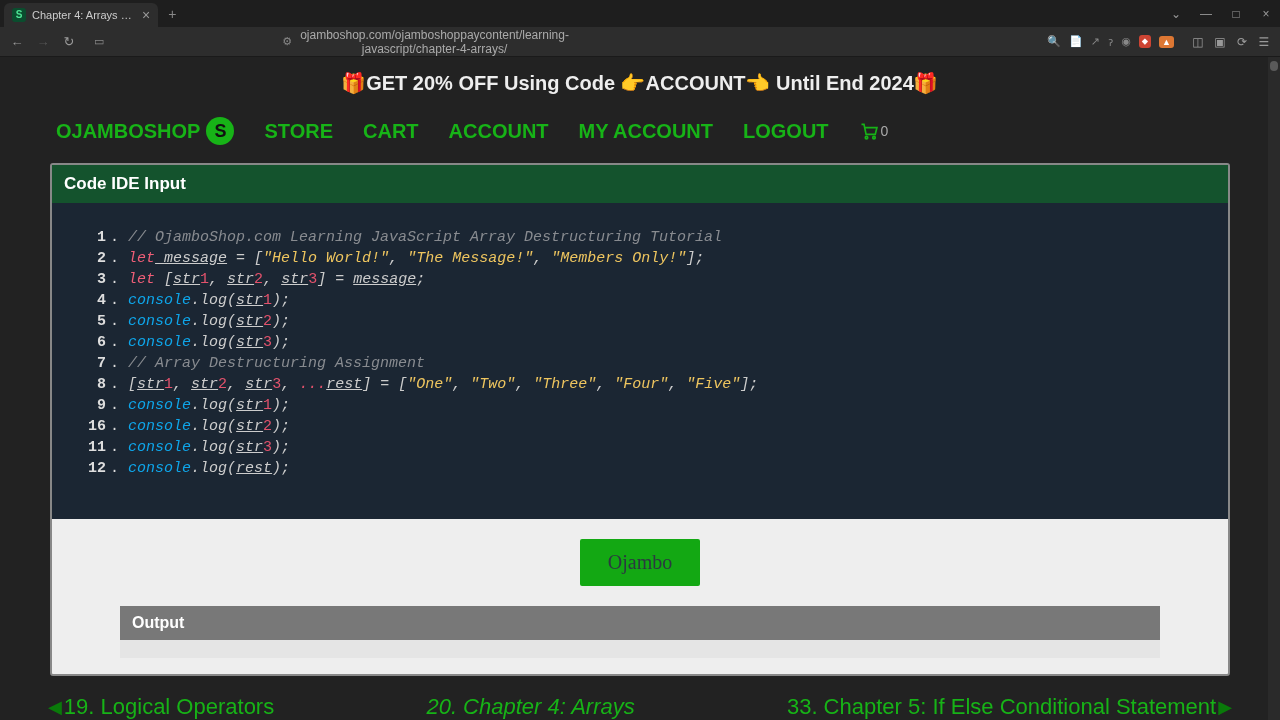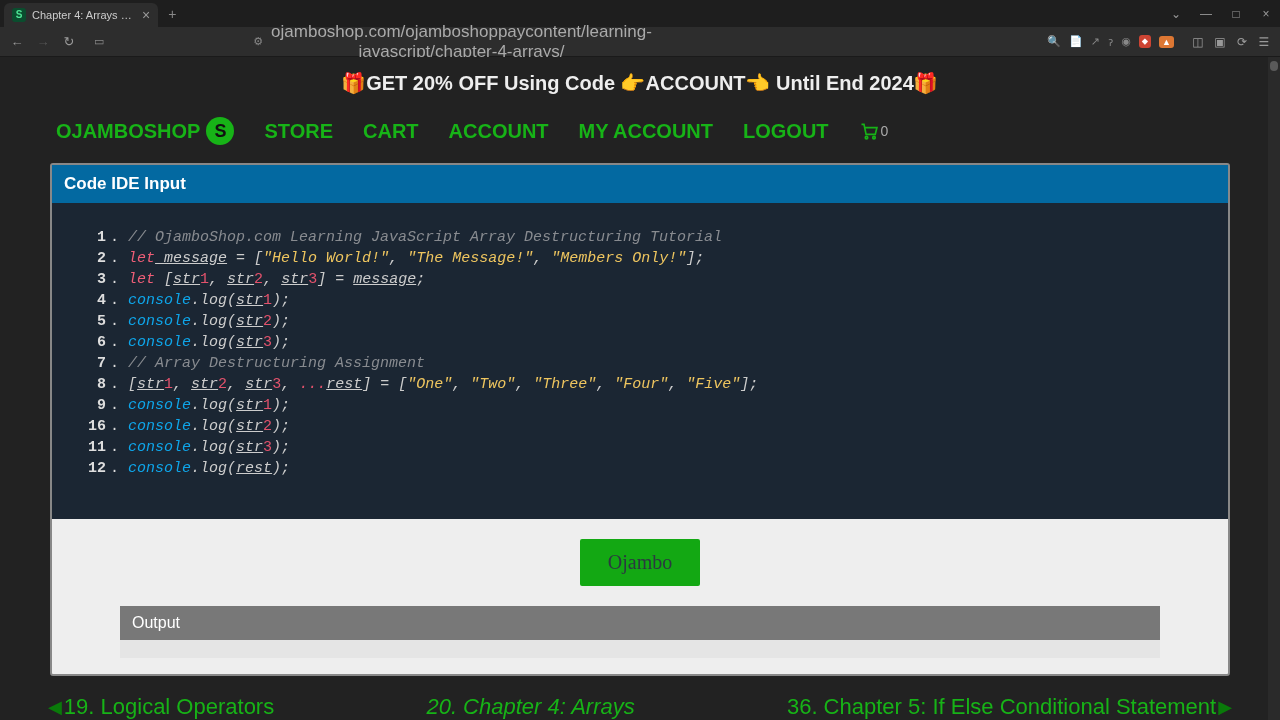--- a/index.html
+++ b/index.html
@@ -13,21 +13,21 @@
 .tab-close { color: #999; font-size: 14px; margin-left: 4px; }
 .tab-plus { color: #888; margin-left: 10px; font-size: 14px; }
 .window-controls { margin-left: auto; display: flex; gap: 10px; }
 .window-controls span { color: #999; font-size: 12px; width: 20px; text-align: center; }
 
 .navbar { height: 30px; background: #2d2d2d; display: flex; align-items: center; padding: 0 8px; gap: 8px; border-bottom: 1px solid #1a1a1a; }
 .nav-btn { color: #999; font-size: 13px; width: 18px; text-align: center; }
 .nav-btn.disabled { color: #555; }
 .url-bar { flex: 1; display: flex; align-items: center; gap: 8px; padding: 0 8px; }
 .url-icon { color: #888; font-size: 11px; }
-.url-text { color: #aaa; font-size: 17px; text-align: center; flex: 1; }
+.url-text { color: #aaa; font-size: 12px; text-align: center; flex: 1; }
 .right-icons { display: flex; gap: 6px; align-items: center; }
 .right-icons span { color: #999; font-size: 12px; width: 16px; text-align: center; }
 .badge-red { background: #c43; border-radius: 3px; padding: 1px 3px; font-size: 9px; color: white; }
 .badge-orange { background: #d73; border-radius: 3px; padding: 1px 3px; font-size: 9px; color: white; }
 
 
 .page { background: #222; height: calc(720px - 57px); overflow-y: auto; position: relative; }
 .page-inner { position: relative; }
 
 .promo { text-align: center; padding: 14px 0; }
@@ -36,40 +36,40 @@
 .emoji-point { color: #e8a038; }
 
 .nav-main { display: flex; align-items: center; gap: 30px; padding: 0 56px 18px; margin-top: 8px; }
 .nav-link { color: #17b317; font-weight: bold; font-size: 20px; text-decoration: none; }
 .nav-logo { display: flex; align-items: center; gap: 6px; }
 .logo-s { width: 28px; height: 28px; background: #17b317; border-radius: 50%; display: flex; align-items: center; justify-content: center; color: #111; font-weight: bold; font-size: 18px; }
 .cart-icon-wrap { display: flex; align-items: center; gap: 2px; }
 .cart-count { color: #aaa; font-size: 14px; }
 
 .ide-container { margin: 0 50px; border: 2px solid #888; border-radius: 3px; background: #eee; }
-.ide-header { background: #0369a1; color: #fff; font-weight: bold; padding: 9px 12px; font-size: 17px; }
+.ide-header { background: #14532d; color: #fff; font-weight: bold; padding: 9px 12px; font-size: 17px; }
 .code-area { background: #1b2633; padding: 24px 10px 40px; font-family: 'Courier New', monospace; font-size: 15px; line-height: 21px; font-style: italic; }
 .code-line { display: flex; white-space: pre; }
 .line-num { width: 48px; text-align: right; color: #ddd; font-weight: bold; padding-right: 4px; font-style: normal; }
 .line-dot { color: #ddd; font-style: normal; }
 .c-comment { color: #888b90; }
 .c-key { color: #ef5e77; }
 .c-var { color: #ccc; text-decoration: underline; }
 .c-str { color: #eec55f; }
 .c-punc { color: #ccc; }
 .c-fn { color: #0ea5e9; }
 .c-log { color: #ccc; }
 .c-num { color: #e3526c; font-style: normal; }
 .c-spread { color: #e3526c; }
 
 .compile-row { text-align: center; padding: 20px 0; background: #eee; }
 .compile-btn { background: #13a813; color: #2b3940; border: none; padding: 12px 28px; font-size: 20px; font-family: Georgia, serif; cursor: pointer; border-radius: 2px; }
 
 .output-container { margin: 0 68px 16px; }
-.output-header { background: #787878; color: #fff; font-weight: normal; padding: 8px 12px; font-size: 16px; }
+.output-header { background: #787878; color: #fff; font-weight: bold; padding: 8px 12px; font-size: 16px; }
 .output-body { background: #e5e5e5; height: 18px; }
 
 .bottom-nav { display: flex; justify-content: space-between; align-items: center; padding: 18px 48px 24px; font-size: 22px; }
 .bn-left { color: #17b317; display: flex; align-items: center; gap: 2px; }
 .bn-arrow { color: #0a7a0a; font-size: 18px; }
 .bn-center { color: #17b317; font-style: italic; text-decoration: underline wavy #17b317; text-underline-offset: 6px; }
 .bn-right { color: #17b317; display: flex; align-items: center; gap: 2px; }
 
 .scrollbar-track { position: absolute; right: 0; top: 57px; width: 12px; height: calc(720px - 57px); background: #2a2a2a; }
 .scrollbar-thumb { background: #5a5a5a; width: 8px; margin: 2px; border-radius: 4px; height: 10px; position: absolute; top: 2px; }
@@ -174,21 +174,21 @@
     </div>
   </div>
 
   <div class="bottom-nav">
     <a class="bn-left">
       <span class="bn-arrow">◀</span>
       <span>19. Logical Operators</span>
     </a>
     <a class="bn-center">20. Chapter 4: Arrays</a>
     <a class="bn-right">
-      <span>36. Chapter 5: If Else Conditional Statement</span>
+      <span>33. Chapter 5: If Else Conditional Statement</span>
       <span class="bn-arrow">▶</span>
     </a>
   </div>
 
 </div>
 </div>
 
 <div class="scrollbar-track">
   <div class="scrollbar-thumb"></div>
 </div>

